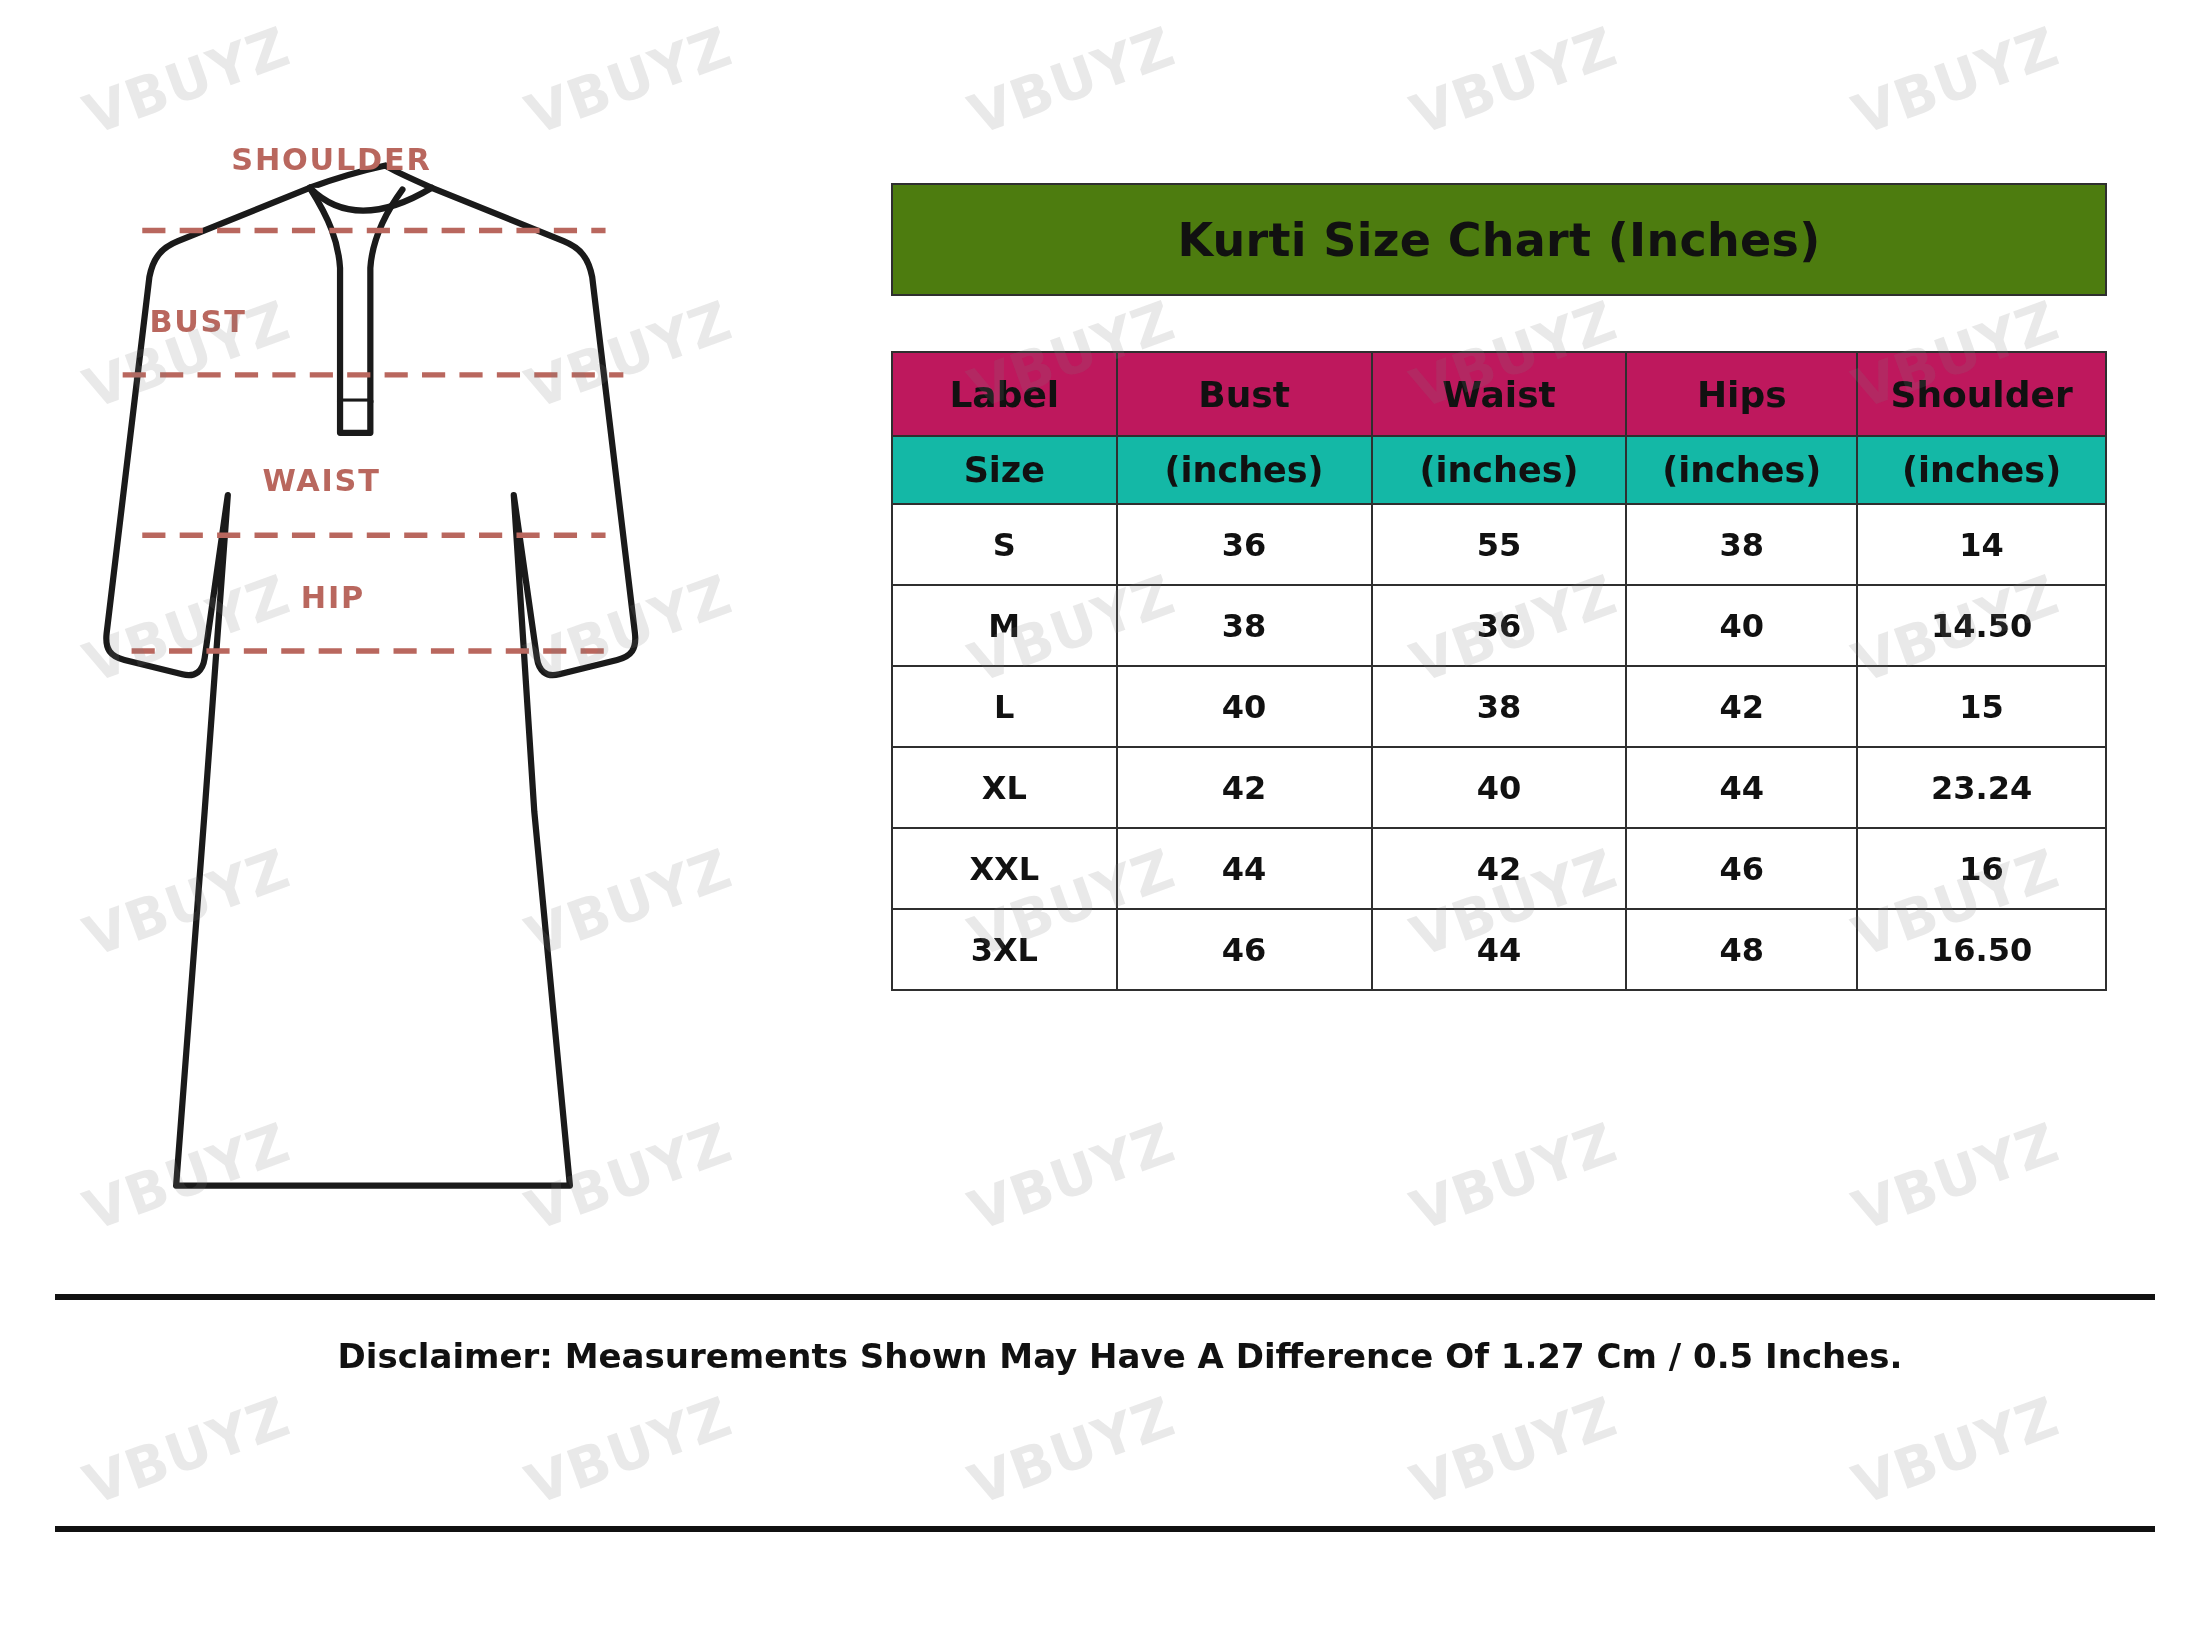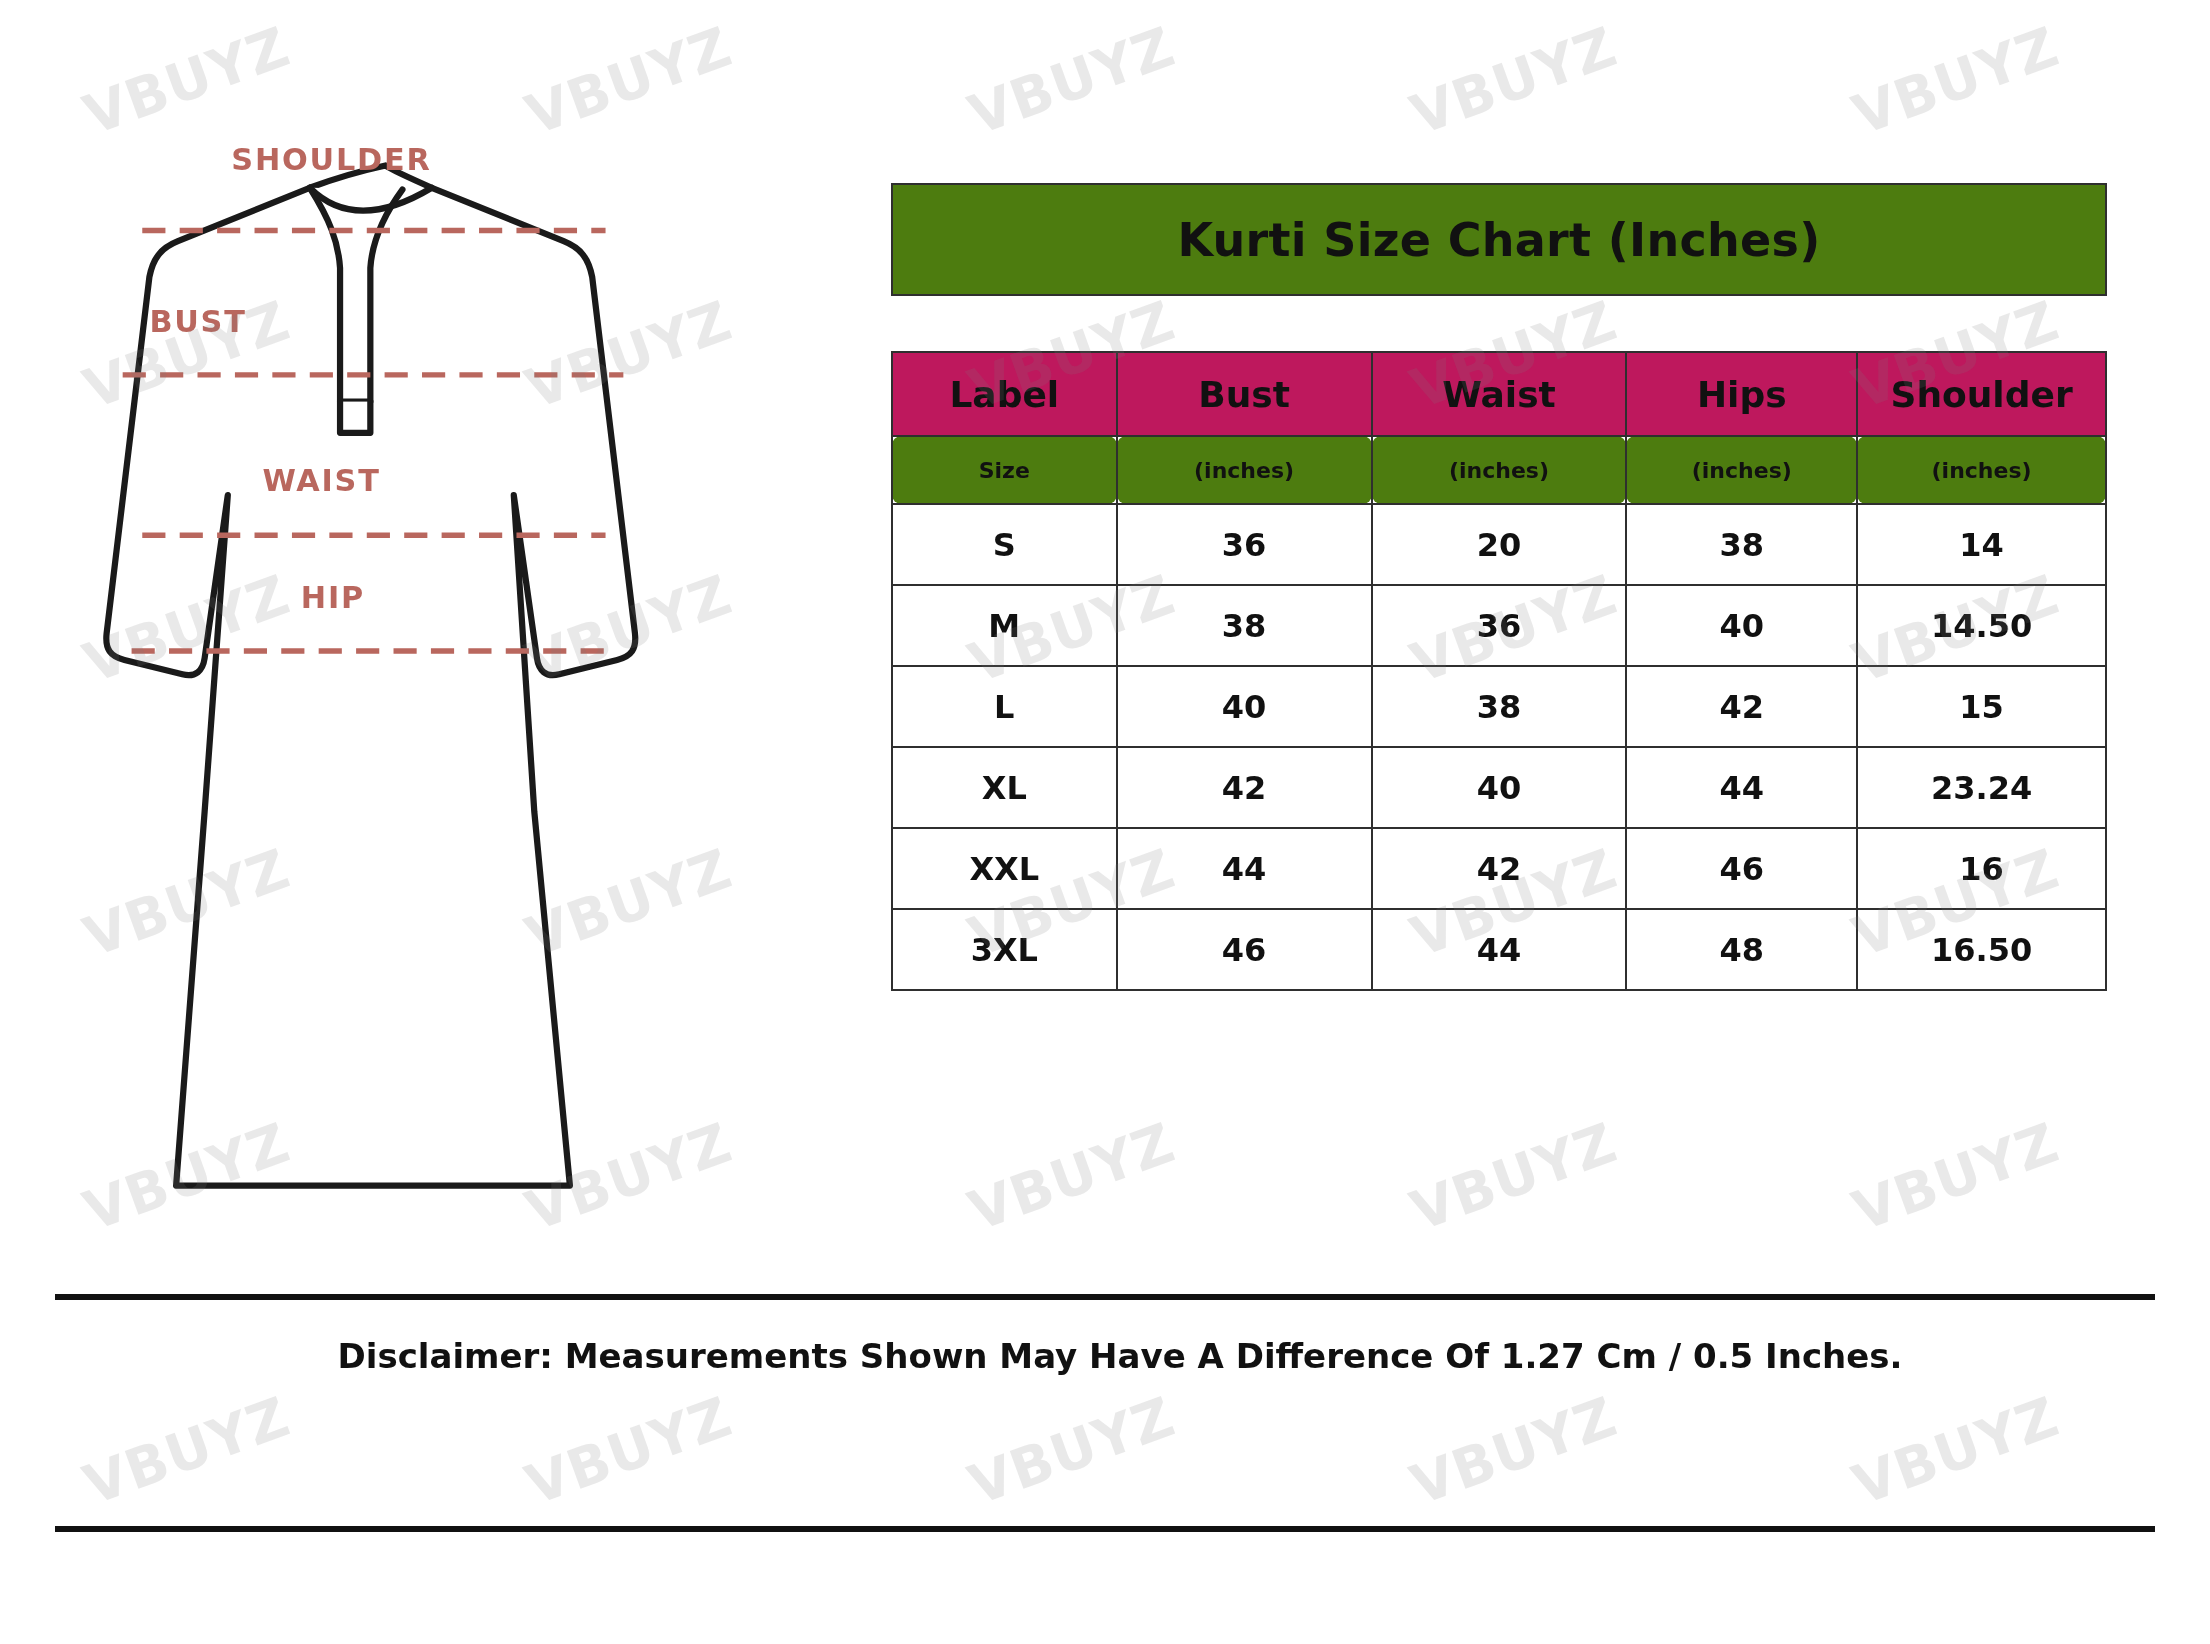--- a/index.html
+++ b/index.html
@@ -85,25 +85,24 @@
     text-align: center;
     color: #111;
   }
   table#size-table thead tr.head-main th {
     background: #be185d;
     font-size: 36px;
     font-weight: 700;
     height: 80px;
   }
   table#size-table thead tr.head-unit th {
-    background: #4d7c0f;
-    font-size: 22px;
+    background: #14b8a6;
+    font-size: 35px;
     font-weight: 700;
     height: 64px;
-    border-radius: 9px;
   }
   table#size-table tbody td {
     height: 77px;
     font-size: 32px;
     font-weight: 700;
     background: #ffffff;
   }
   col.c-label { width: 18.5%; }
   col.c-bust  { width: 21%; }
   col.c-waist { width: 21%; }
@@ -226,21 +225,21 @@
           <th>(inches)</th>
           <th>(inches)</th>
           <th>(inches)</th>
           <th>(inches)</th>
         </tr>
       </thead>
       <tbody>
         <tr>
           <td>S</td>
           <td>36</td>
-          <td>20</td>
+          <td>55</td>
           <td>38</td>
           <td>14</td>
         </tr>
         <tr>
           <td>M</td>
           <td>38</td>
           <td>36</td>
           <td>40</td>
           <td>14.50</td>
         </tr>

